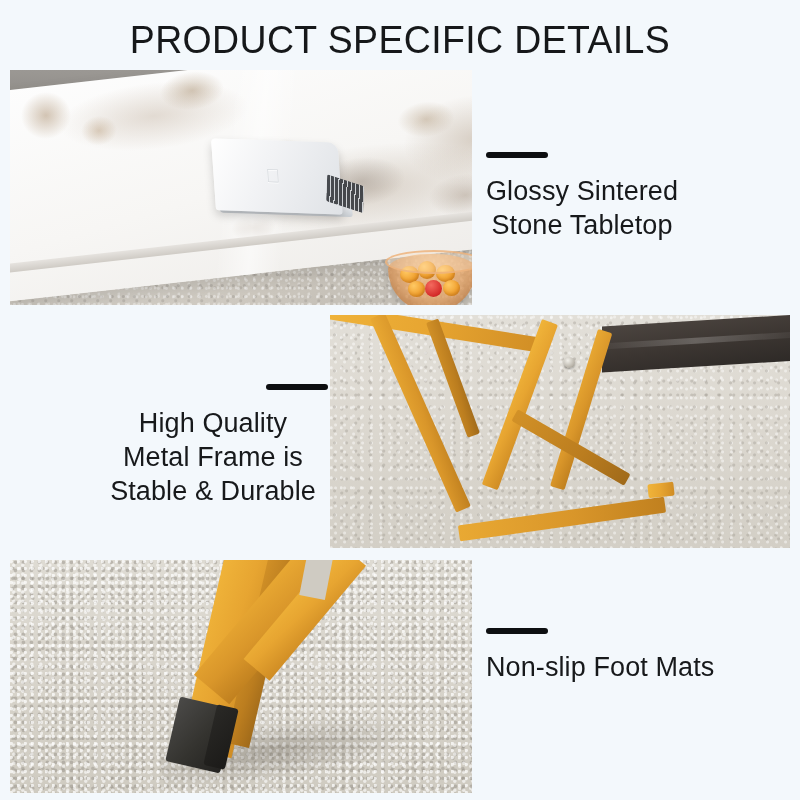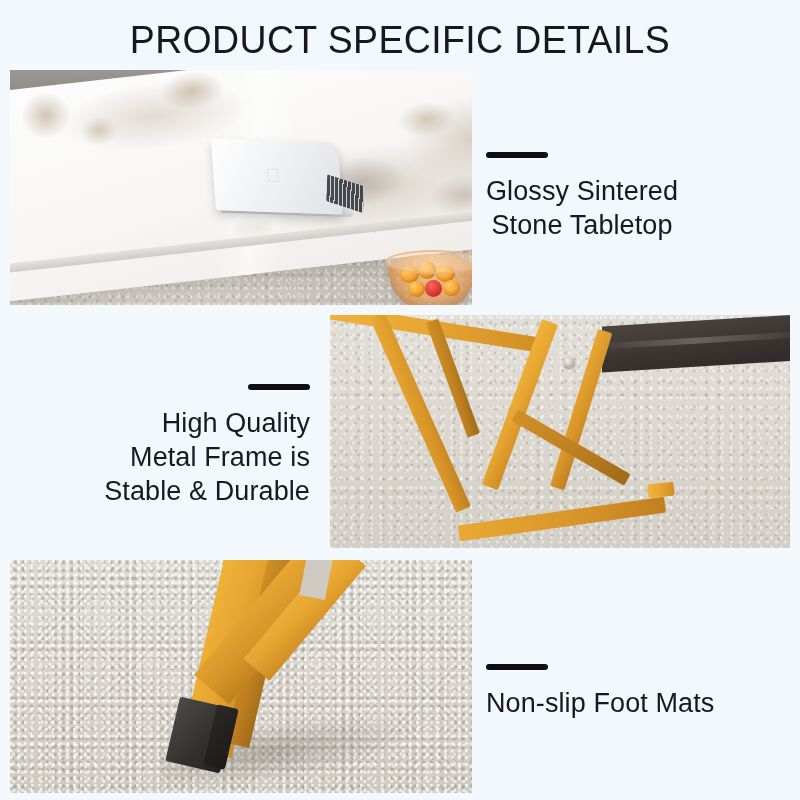--- a/index.html
+++ b/index.html
@@ -324,23 +324,23 @@
   .caption-text {
     font-size: 27px;
     line-height: 34px;
     color: #17191b;
     font-weight: 400;
     letter-spacing: 0.1px;
     white-space: pre-line;
   }
   #caption-tabletop { left: 486px; top: 152px; text-align: center; }
   #caption-tabletop .dash { margin-bottom: 16px; }
-  #caption-frame    { left: 80px; top: 384px; width: 230px; text-align: right; }
+  #caption-frame    { left: 98px; top: 384px; width: 230px; text-align: center; }
   #caption-frame .dash { margin-left: auto; margin-bottom: 16px; }
-  #caption-foot     { left: 486px; top: 664px; text-align: left; }
+  #caption-foot     { left: 486px; top: 628px; text-align: left; }
   #caption-foot .dash { margin-bottom: 16px; }
 </style>
 </head>
 <body>
 
 <div class="page">
 
   <div class="page-title">PRODUCT SPECIFIC DETAILS</div>
 
   <div class="photo" id="panel-tabletop">

